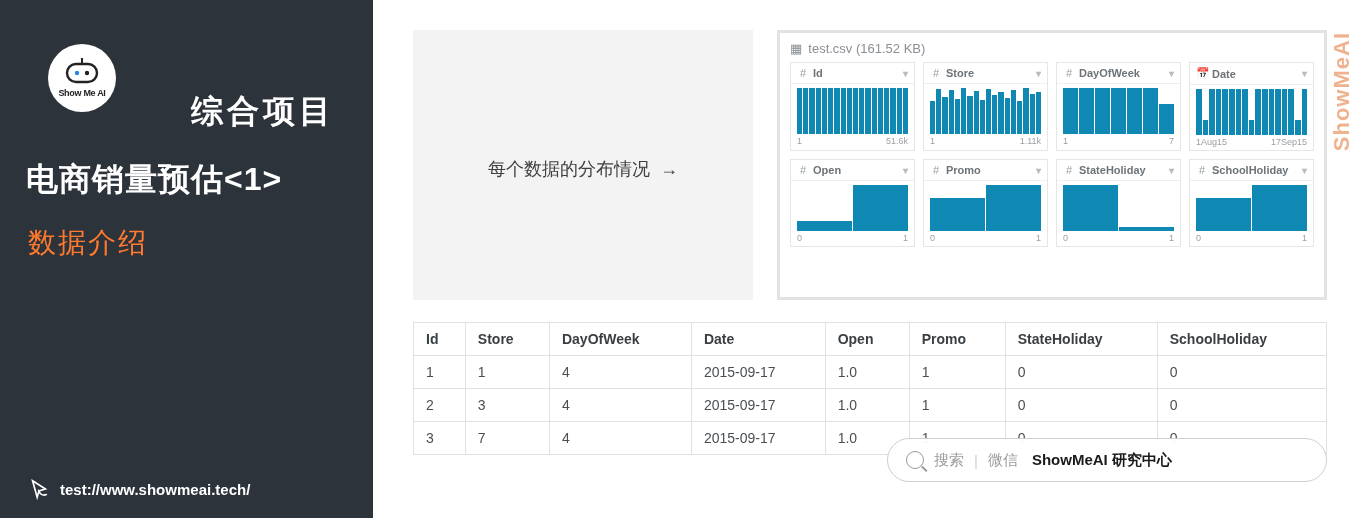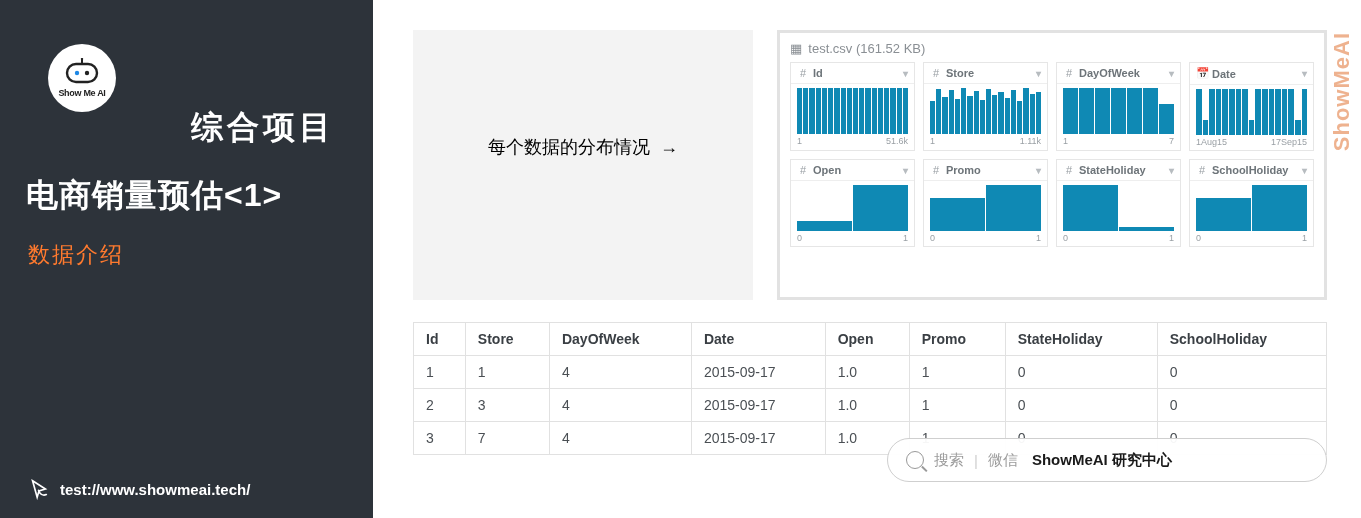--- a/index.html
+++ b/index.html
@@ -1,34 +1,34 @@
 <!DOCTYPE html>
 <html><head>
 <meta charset="utf-8">
 <style>
   * { box-sizing: border-box; margin: 0; padding: 0; }
   html, body { width: 1361px; height: 518px; font-family: "Helvetica Neue", Arial, "PingFang SC", "Microsoft YaHei", sans-serif; background: #fff; }
   .page { display: flex; width: 100%; height: 100%; }
-  .sidebar { width: 375px; height: 100%; background: #2d333a; color: #fff; padding: 38px 28px 18px 28px; position: relative; }
+  .sidebar { width: 375px; height: 100%; background: #2d333a; color: #fff; padding: 54px 28px 18px 28px; position: relative; }
   .logo-wrap { position: absolute; top: 44px; left: 48px; }
   .logo { width: 68px; height: 68px; border-radius: 50%; background: #fff; display: flex; flex-direction: column; align-items: center; justify-content: center; }
   .logo svg { width: 40px; height: 28px; }
   .logo-text { font-size: 9px; font-weight: 700; color: #222; margin-top: 2px; letter-spacing: -0.3px; }
-  .title1 { font-size: 32px; font-weight: 700; color: #fff; text-align: right; margin-top: 68px; margin-right: 10px; letter-spacing: 4px; }
+  .title1 { font-size: 32px; font-weight: 700; color: #fff; text-align: right; margin-top: 36px; margin-right: 10px; letter-spacing: 4px; }
   .title2 { font-size: 32px; font-weight: 700; color: #fff; margin-top: 24px; margin-left: -2px; letter-spacing: 1px; }
   .section-title { font-size: 28px; font-weight: 700; color: #ff7a2e; margin-top: 68px; letter-spacing: 2px; }
-  .sub-title { font-size: 22px; color: #ff7a2e; margin-top: 22px; font-weight: 400; letter-spacing: 2px; }
+  .sub-title { font-size: 28px; color: #ff7a2e; margin-top: 22px; font-weight: 400; letter-spacing: 2px; }
   .footer { position: absolute; bottom: 18px; left: 28px; display: flex; align-items: center; color: #fff; font-size: 15px; font-weight: 600; }
   .footer svg { width: 22px; height: 22px; margin-right: 10px; stroke: #fff; fill: none; stroke-width: 1.8; }
 
   .main { flex: 1; padding: 30px 34px 20px 40px; position: relative; }
   .top-row { display: flex; gap: 24px; }
   .left-card { width: 340px; height: 270px; background: #f3f3f3; display: flex; flex-direction: column; align-items: center; padding-top: 74px; }
   .csv-title { font-family: "Menlo", "Consolas", monospace; font-size: 28px; font-weight: 700; color: #333; }
-  .dist-label { font-size: 18px; color: #000000; margin-top: 31px; display: flex; align-items: center; gap: 10px; }
+  .dist-label { font-size: 18px; color: #404040; margin-top: 53px; display: flex; align-items: center; gap: 10px; }
   .sample-label { font-size: 18px; color: #333; margin-top: 28px; display: flex; align-items: center; gap: 8px; }
 
   .preview-panel { flex: 1; border: 3px solid #e2e2e2; padding: 8px 10px 10px 10px; background: #fff; }
   .preview-header { display: flex; align-items: center; gap: 6px; color: #8a8f94; font-size: 13px; margin-bottom: 6px; }
   .chart-grid { display: grid; grid-template-columns: repeat(4, 1fr); gap: 8px; }
   .chart-card { border: 1px solid #e6e6e6; background: #fff; }
   .chart-head { display: flex; align-items: center; padding: 4px 6px; font-size: 11px; font-weight: 700; color: #6d7479; border-bottom: 1px solid #eee; }
   .chart-head .ico { width: 12px; text-align: center; color: #9aa0a5; font-weight: 400; margin-right: 4px; font-size: 11px; }
   .chart-head .name { flex: 1; white-space: nowrap; overflow: hidden; text-overflow: ellipsis; }
   .chart-head .filter { color: #b7bcc0; font-size: 10px; }

